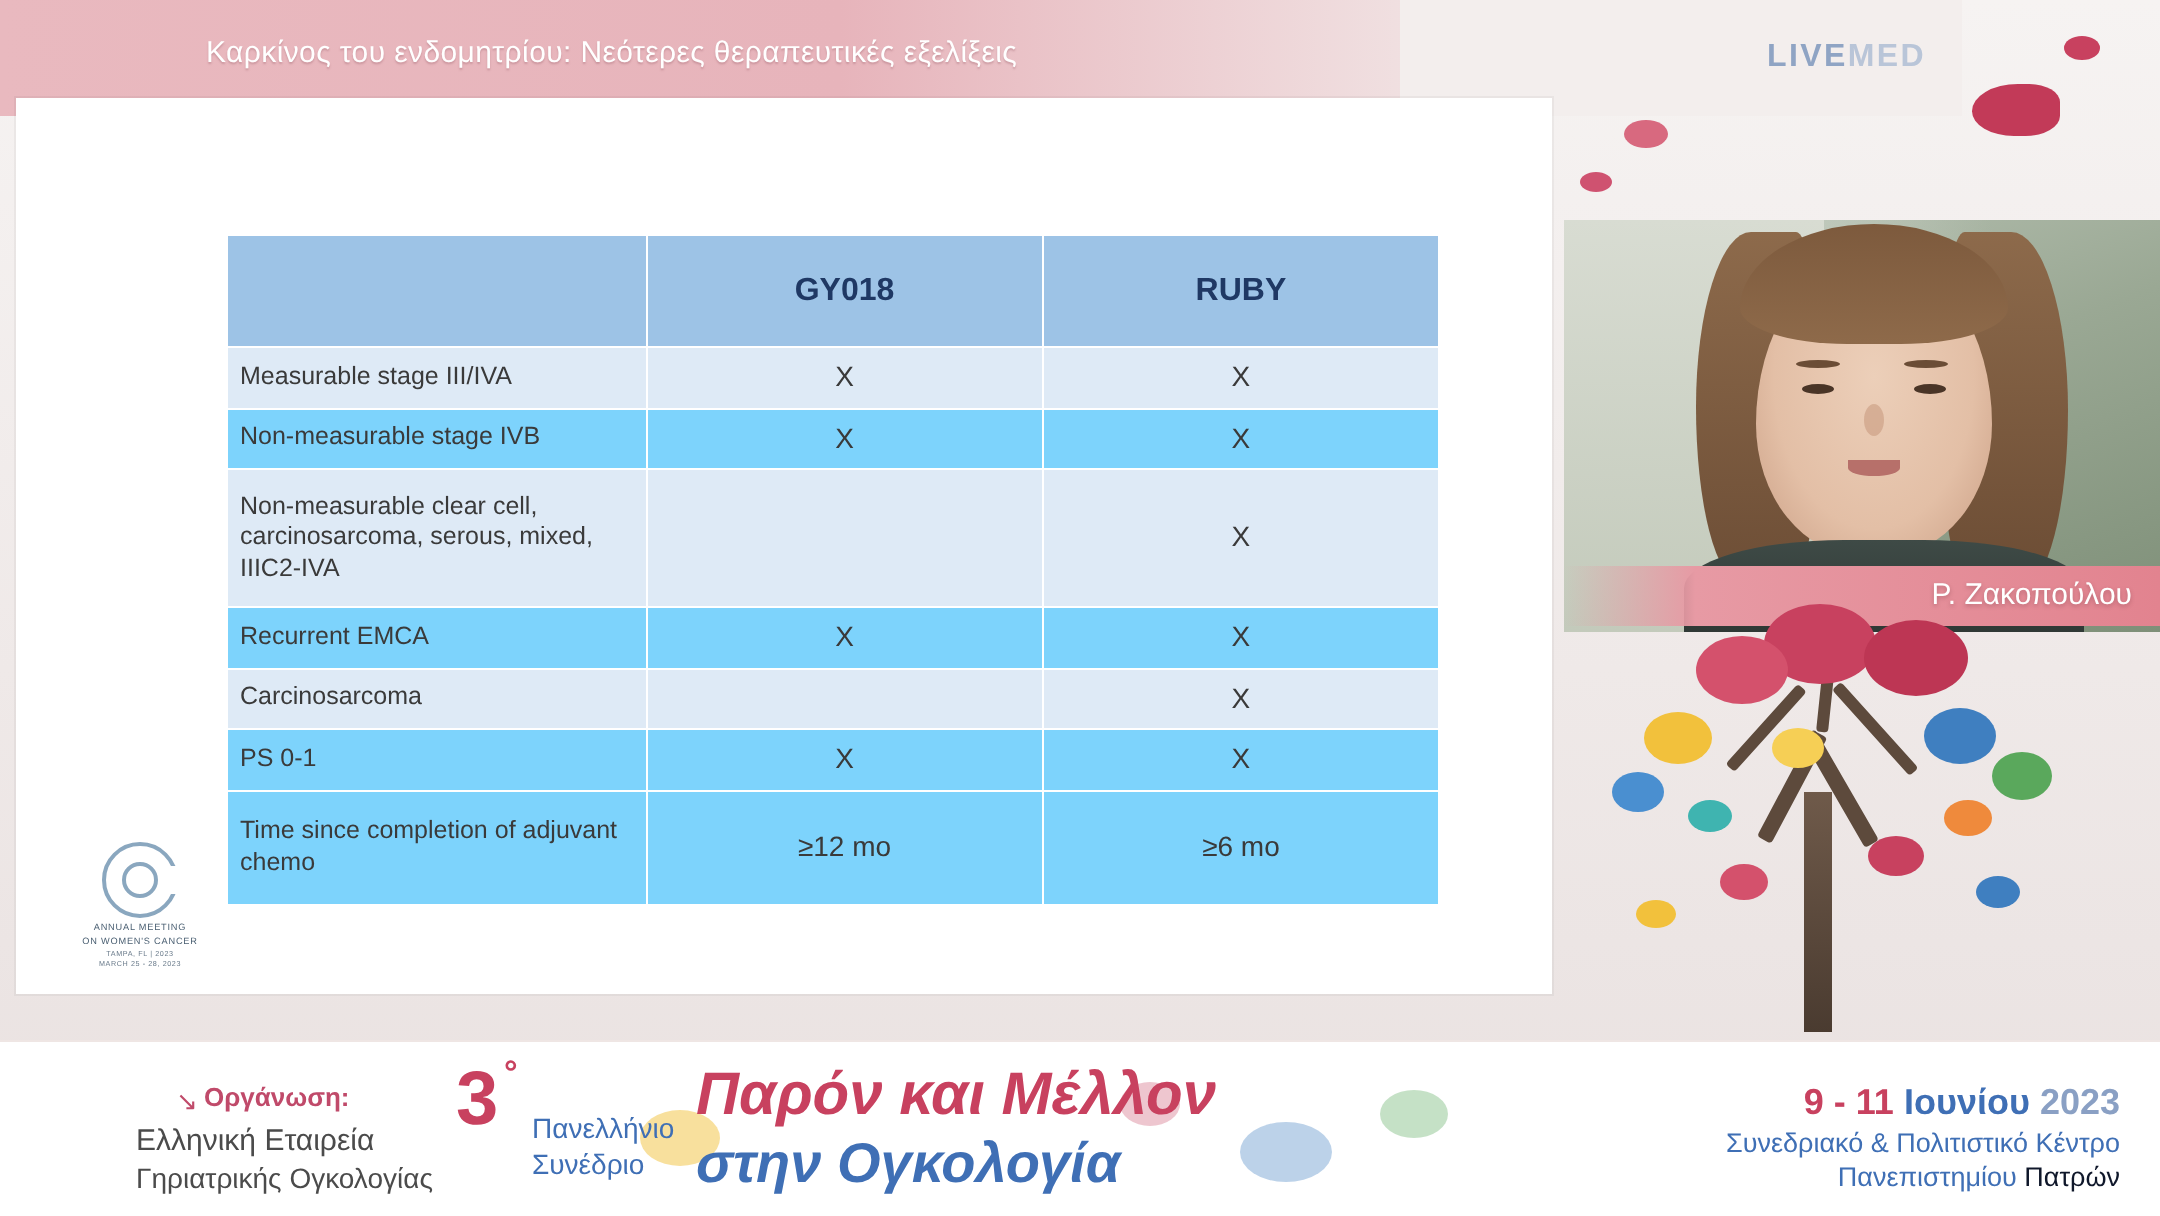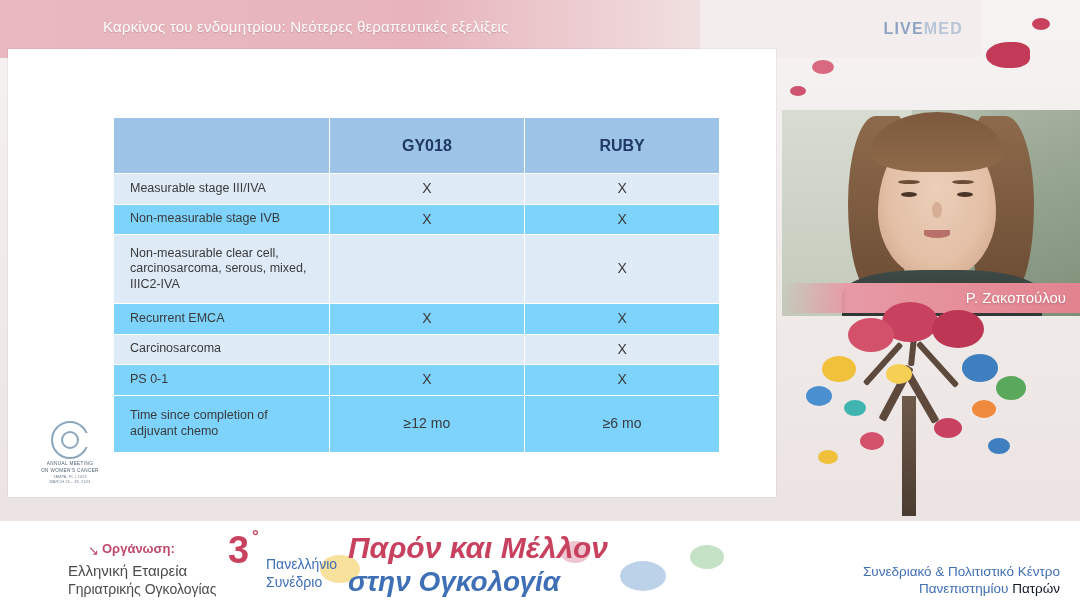--- a/index.html
+++ b/index.html
@@ -64,21 +64,21 @@
     color:#1f3864;
     font-size:16px;
     font-weight:bold;
     height:53px;
     border:1px solid #ffffff;
     vertical-align:middle;
   }
   table.criteria th.blank{background:#9dc3e6;}
   table.criteria td{
     border:1px solid #ffffff;
-    padding:6px 16px;
+    padding:6px 6px;
     vertical-align:middle;
     line-height:1.25;
   }
   table.criteria tr.odd td{background:#deeaf6;}
   table.criteria tr.even td{background:#7dd3fc;}
   td.label{width:207px;text-align:left;font-size:12.5px;}
   td.mark{width:200px;text-align:center;font-size:14px;color:#3a3a3a;}
   .logo-box{
     position:absolute;left:22px;top:372px;width:80px;height:62px;
     text-align:center;
@@ -316,18 +316,23 @@
   <div class="org-arrow">↘</div>
   <div class="org-label">Οργάνωση:</div>
   <div class="org-l1">Ελληνική Εταιρεία</div>
   <div class="org-l2">Γηριατρικής Ογκολογίας</div>
   <div class="num3">3</div>
   <div class="numdeg">°</div>
   <div class="pan1">Πανελλήνιο</div>
   <div class="pan2">Συνέδριο</div>
   <div class="title-a">Παρόν και Μέλλον</div>
   <div class="title-b">στην Ογκολογία</div>
+  <div class="dates">
+    <span>9 - 11</span>
+    <span class="mon">Ιουνίου</span>
+    <span class="yr">2023</span>
+  </div>
   <div class="venue1">Συνεδριακό &amp; Πολιτιστικό Κέντρο</div>
   <div class="venue2">
     <span>Πανεπιστημίου</span>
     <span class="light">Πατρών</span>
   </div>
 </div>
 
 </body></html>

